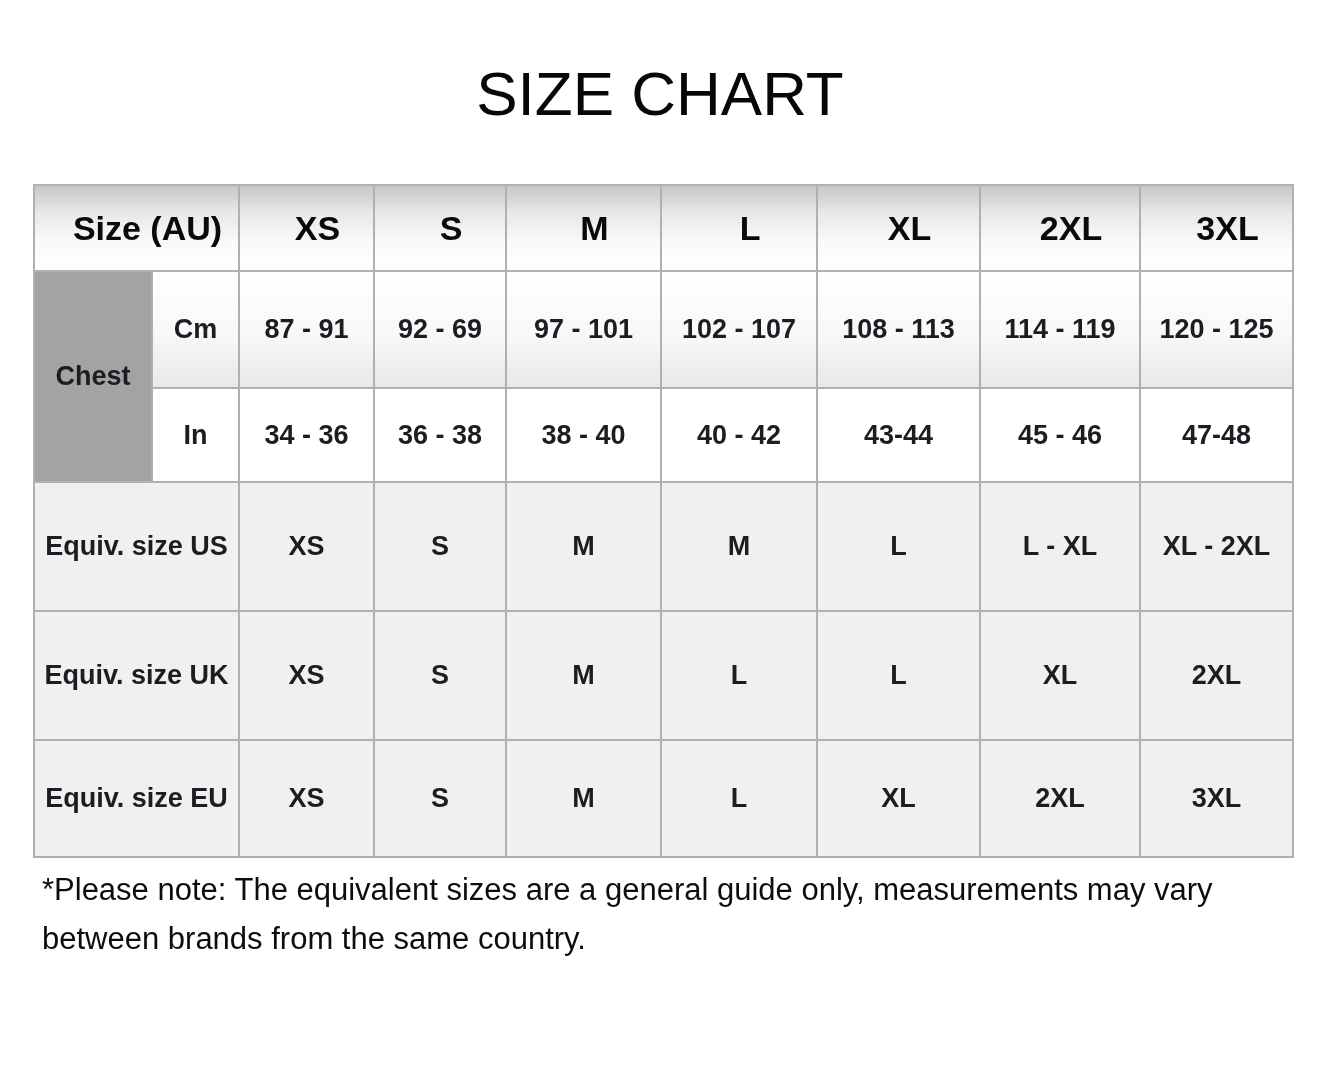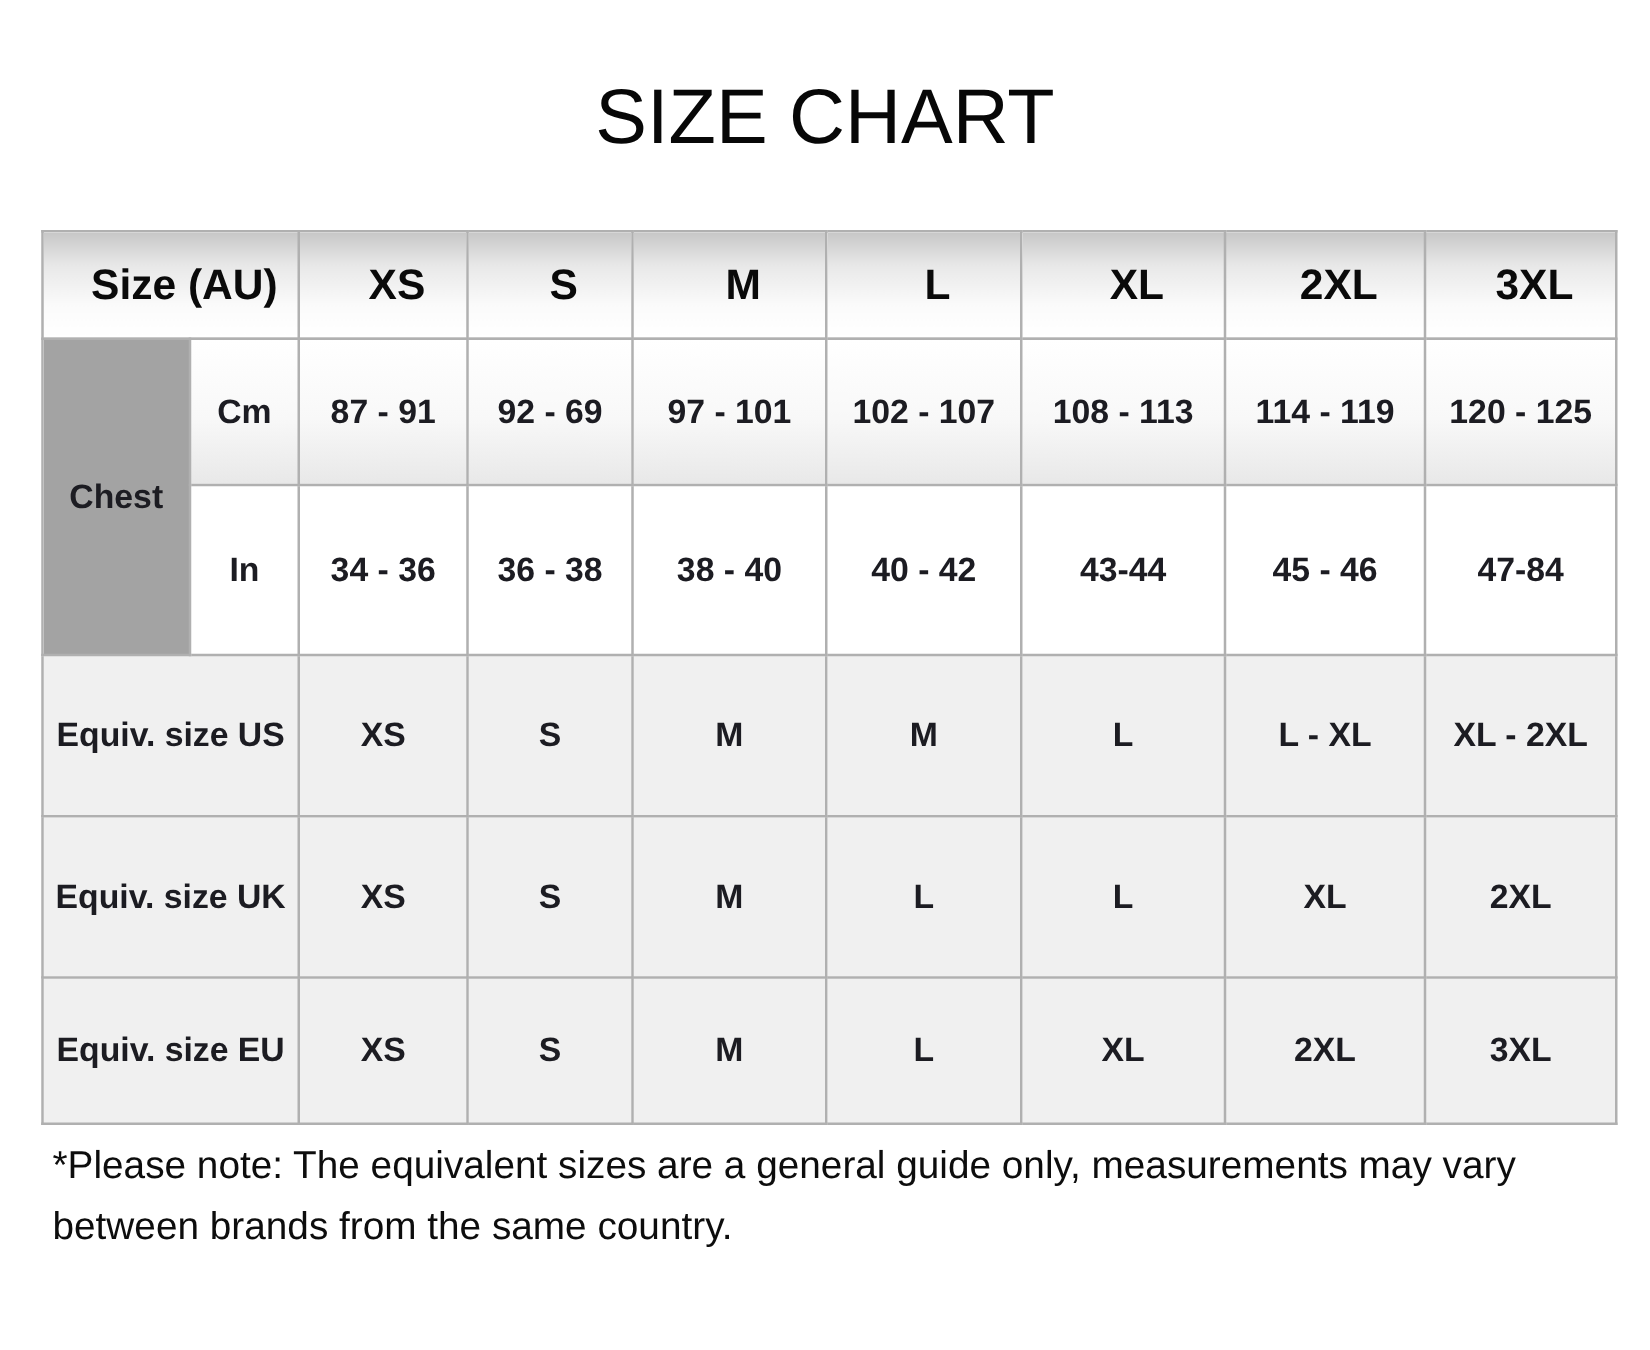--- a/index.html
+++ b/index.html
@@ -33,21 +33,21 @@
     text-align: center;
     vertical-align: middle;
     padding: 0;
     font-size: 27px;
     font-weight: bold;
     color: #1c1c22;
     overflow: hidden;
   }
   tr.header-row { height: 86px; }
   tr.row-cm     { height: 117px; }
-  tr.row-in     { height: 136px; }
+  tr.row-in     { height: 94px; }
   tr.equiv-row  { height: 129px; }
   tr.equiv-row-last { height: 117px; padding-left: 12px; }
 
   tr.header-row th {
     background: linear-gradient(180deg, #c7c7c7 0%, #e8e8e8 32%, #fafafa 68%, #ffffff 100%);
     font-weight: bold;
     font-size: 34px;
     color: #0a0a0a;
     padding-left: 22px;
   }
@@ -123,21 +123,21 @@
   </tr>
 
   <tr class="row-in">
     <th class="in-bg">In</th>
     <td class="in-bg">34 - 36</td>
     <td class="in-bg">36 - 38</td>
     <td class="in-bg">38 - 40</td>
     <td class="in-bg">40 - 42</td>
     <td class="in-bg">43-44</td>
     <td class="in-bg">45 - 46</td>
-    <td class="in-bg">47-84</td>
+    <td class="in-bg">47-48</td>
   </tr>
 
   <tr class="equiv-row">
     <th colspan="2" class="equiv-label">Equiv. size US</th>
     <td>XS</td>
     <td>S</td>
     <td>M</td>
     <td>M</td>
     <td>L</td>
     <td>L - XL</td>

